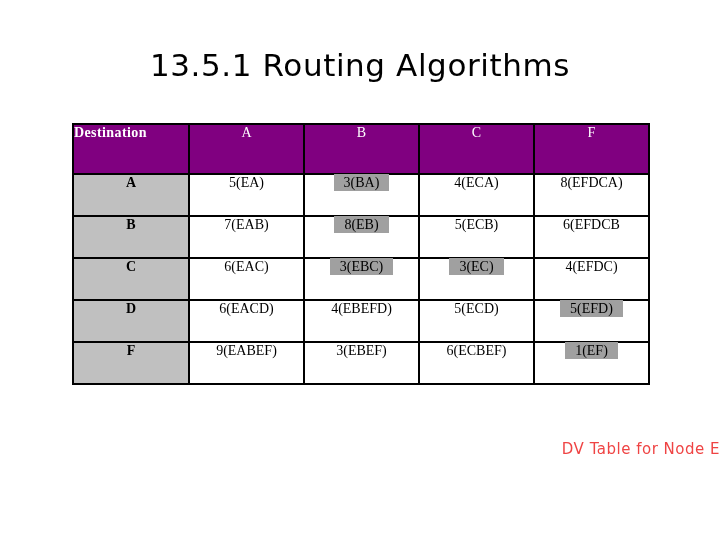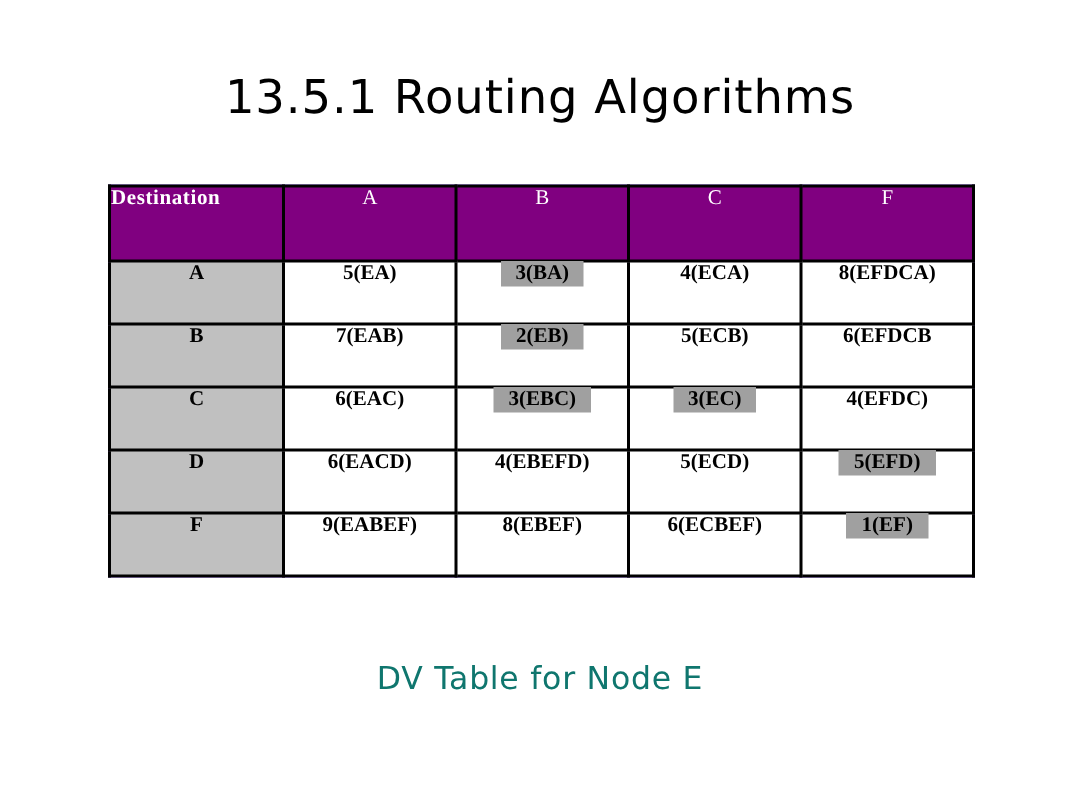--- a/index.html
+++ b/index.html
@@ -39,21 +39,21 @@
   }
 
   
   #dv-table {
     position: absolute;
     left: 72px;
     top: 123px;
     width: 577px;
     border-collapse: collapse;
     table-layout: fixed;
-    background: #8b5cf6;
+    background: #4c1d95;
   }
   #dv-table td, #dv-table th {
     border: 2px solid #000000;
     padding: 0;
     margin: 0;
     font-family: "Liberation Serif", serif;
     font-size: 14px;
     color: #000000;
     vertical-align: top;
   }
@@ -86,42 +86,42 @@
   td.cell-dest {
     background: #c0c0c0;
     text-align: center;
     font-weight: bold;
     padding-top: 9px;
   }
   td.cell-val {
     background: #ffffff;
     text-align: center;
     padding-top: 9px;
-    font-weight: bold;
+    font-weight: normal;
   }
   td.cell-val .hl {
     background: #a0a0a0;
     padding: 1px 10px;
   }
   td.cell-val .plain {
     padding: 1px 2px;
   }
 
   
   #caption {
     position: absolute;
     left: 0;
     top: 440px;
     width: 720px;
-    text-align: center;
+    text-align: right;
     font-family: "DejaVu Sans", sans-serif;
-    font-size: 21px;
+    font-size: 15px;
     font-weight: 400;
     letter-spacing: 0.5px;
-    color: #0f766e;
+    color: #ef4444;
     white-space: nowrap;
   }
 </style>
 </head>
 <body>
 
 <div id="slide">
 
   <div id="slide-title">13.5.1 Routing Algorithms</div>
 
@@ -147,42 +147,42 @@
     <tr>
           <td class="cell-dest">A</td>
           <td class="cell-val"><span class="plain">5(EA)</span></td>
           <td class="cell-val"><span class="hl">3(BA)</span></td>
           <td class="cell-val"><span class="plain">4(ECA)</span></td>
           <td class="cell-val"><span class="plain">8(EFDCA)</span></td>
         </tr>
         <tr>
           <td class="cell-dest">B</td>
           <td class="cell-val"><span class="plain">7(EAB)</span></td>
-          <td class="cell-val"><span class="hl">2(EB)</span></td>
+          <td class="cell-val"><span class="hl">8(EB)</span></td>
           <td class="cell-val"><span class="plain">5(ECB)</span></td>
           <td class="cell-val"><span class="plain">6(EFDCB</span></td>
         </tr>
         <tr>
           <td class="cell-dest">C</td>
           <td class="cell-val"><span class="plain">6(EAC)</span></td>
           <td class="cell-val"><span class="hl">3(EBC)</span></td>
           <td class="cell-val"><span class="hl">3(EC)</span></td>
           <td class="cell-val"><span class="plain">4(EFDC)</span></td>
         </tr>
         <tr>
           <td class="cell-dest">D</td>
           <td class="cell-val"><span class="plain">6(EACD)</span></td>
           <td class="cell-val"><span class="plain">4(EBEFD)</span></td>
           <td class="cell-val"><span class="plain">5(ECD)</span></td>
           <td class="cell-val"><span class="hl">5(EFD)</span></td>
         </tr>
         <tr>
           <td class="cell-dest">F</td>
           <td class="cell-val"><span class="plain">9(EABEF)</span></td>
-          <td class="cell-val"><span class="plain">8(EBEF)</span></td>
+          <td class="cell-val"><span class="plain">3(EBEF)</span></td>
           <td class="cell-val"><span class="plain">6(ECBEF)</span></td>
           <td class="cell-val"><span class="hl">1(EF)</span></td>
         </tr>
       </tbody>
   </table>
 
   <div id="caption">DV Table for Node E</div>
 
 </div>
 

